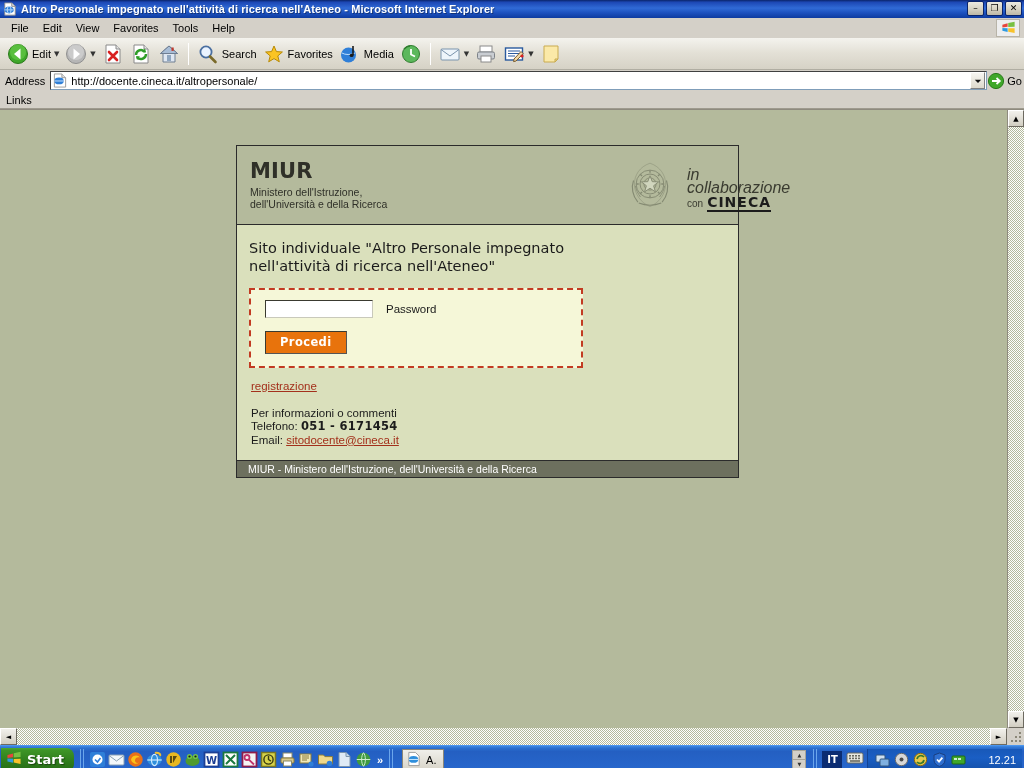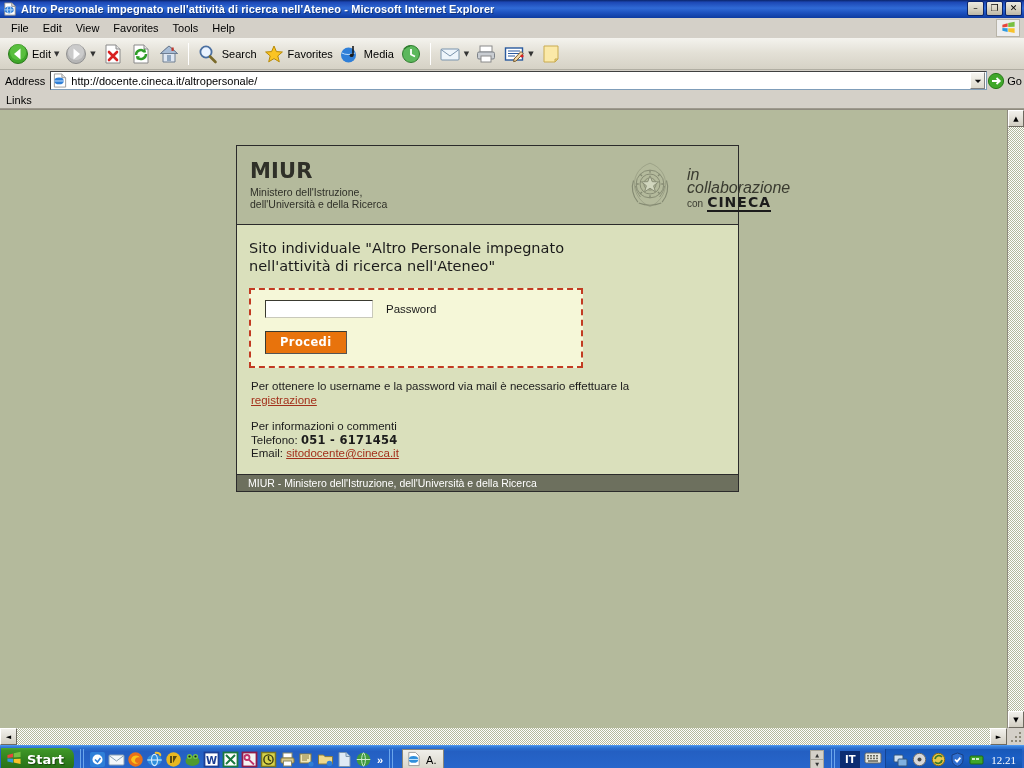--- a/index.html
+++ b/index.html
@@ -324,21 +324,21 @@
     font-family: "DejaVu Sans", sans-serif;
   }
   #tray {
     display: flex; align-items: center; gap: 4px;
     height: 22px;
     background: linear-gradient(180deg,#1858b8 0%, #1a5ec4 40%, #1450a8 100%);
     border-left: 1px solid #144392;
     padding: 0 6px 0 7px;
   }
   .tray-ico { width: 15px; height: 15px; display: block; }
-  #clock { color: #fff; font-size: 11px; margin-left: 3px; font-family: Liberation Serif, serif; }
+  #clock { color: #fff; font-size: 11px; margin-left: 18px; font-family: Liberation Sans, sans-serif; }
 </style>
 </head>
 <body>
 
 <div id="titlebar">
   <span class="tb-icon">
     <svg viewBox="0 0 16 16" width="14" height="14">
       <path d="M2 1h8l4 4v10H2z" fill="#fff" stroke="#888" stroke-width="1"></path>
       <path d="M10 1v4h4" fill="#ddd" stroke="#888" stroke-width="1"></path>
       <ellipse cx="7" cy="9" rx="5.5" ry="4" fill="#2f7fd8"></ellipse>
@@ -599,21 +599,20 @@
 
         <div id="login-box">
           <div class="field-row">
             <input type="password" value="" style="">
             <span class="flabel">Password</span>
           </div>
           <button id="procedi">Procedi</button>
         </div>
 
         <div id="notes">
-          <div class="ntext">Per ottenere lo username e la password via mail è necessario effettuare la</div>
           <div class="ntext"><a class="redlink" href="#">registrazione</a></div>
 
           <div class="blk">
             <div class="ntext">Per informazioni o commenti</div>
             <div class="ntext">
               <span>Telefono:</span>
               <span class="bold">051 - 6171454</span>
             </div>
             <div class="ntext">
               <span>Email:</span>

